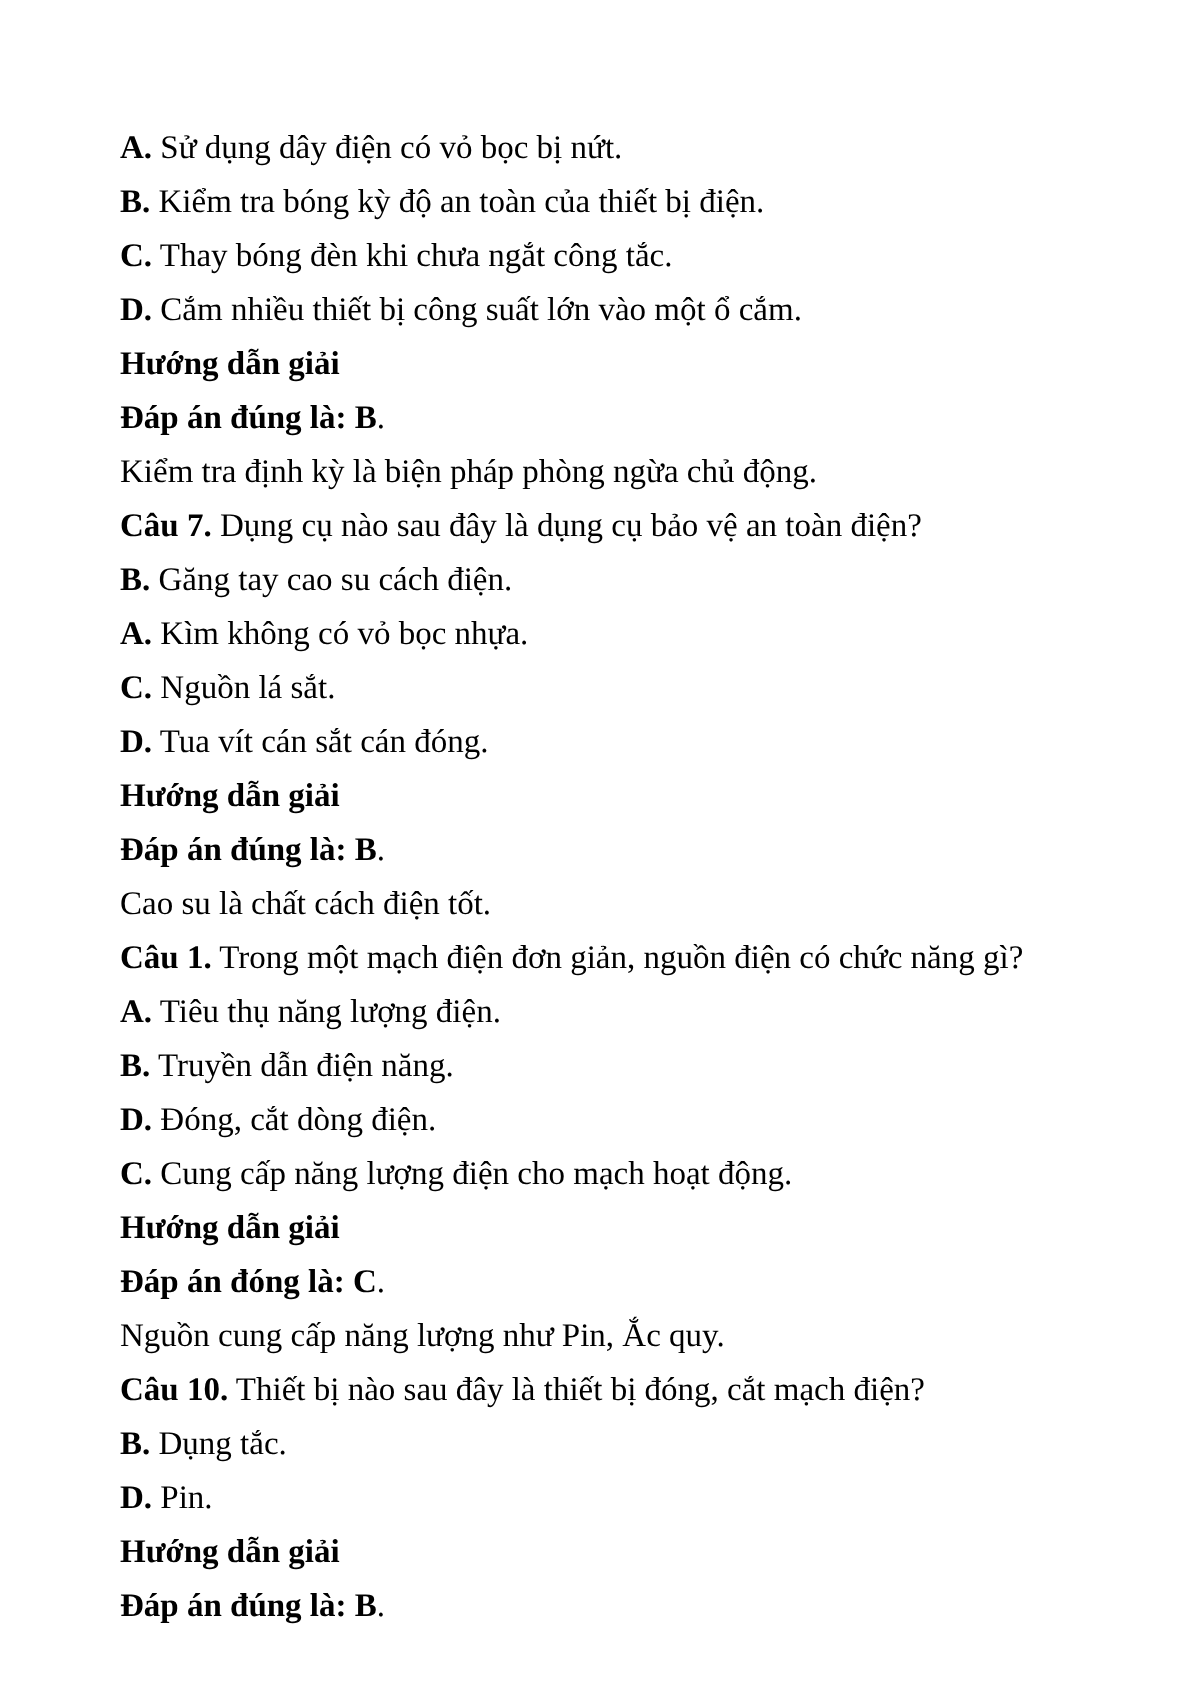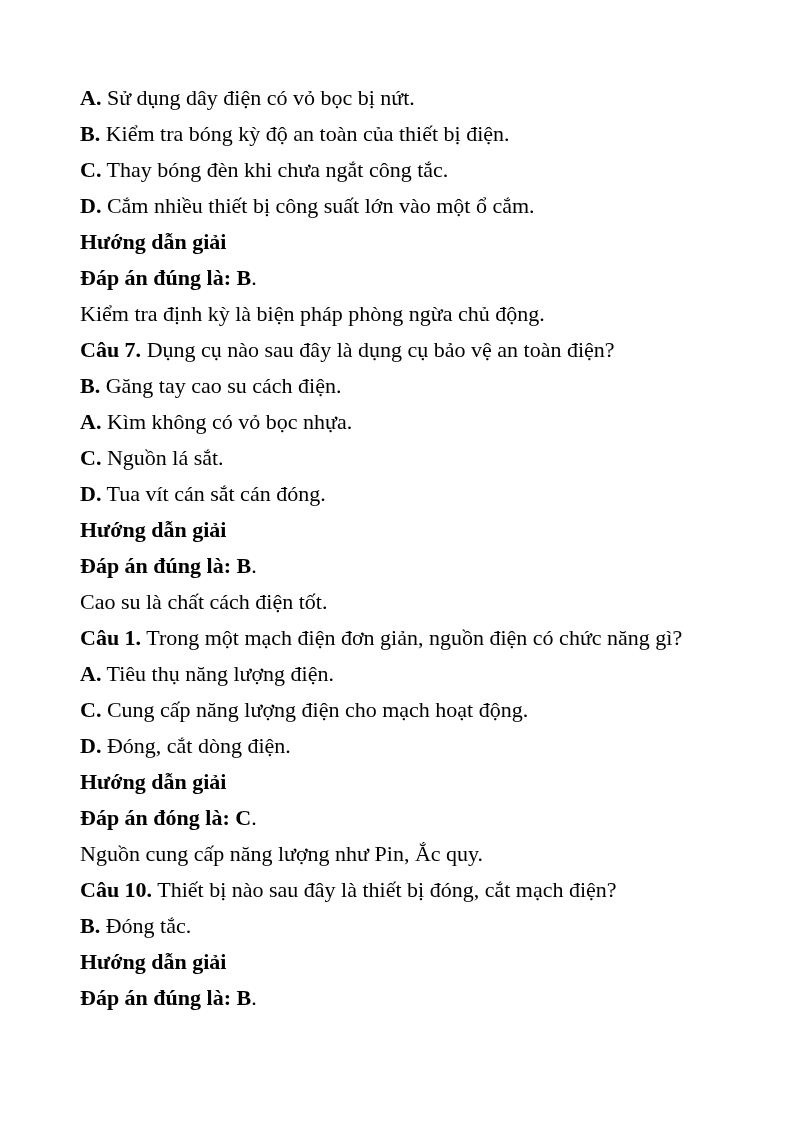--- a/index.html
+++ b/index.html
@@ -49,23 +49,25 @@
       <p class="line"><span class="b">Câu 7.</span><span class="r"> Dụng cụ nào sau đây là dụng cụ bảo vệ an toàn điện?</span></p>
       <p class="line"><span class="b">B.</span><span class="r"> Găng tay cao su cách điện.</span></p>
       <p class="line"><span class="b">A.</span><span class="r"> Kìm không có vỏ bọc nhựa.</span></p>
       <p class="line"><span class="b">C.</span><span class="r"> Nguồn lá sắt.</span></p>
       <p class="line"><span class="b">D.</span><span class="r"> Tua vít cán sắt cán đóng.</span></p>
       <p class="line"><span class="b">Hướng dẫn giải</span></p>
       <p class="line"><span class="b">Đáp án đúng là: B</span><span class="r">.</span></p>
       <p class="line"><span class="r">Cao su là chất cách điện tốt.</span></p>
       <p class="line"><span class="b">Câu 1.</span><span class="r"> Trong một mạch điện đơn giản, nguồn điện có chức năng gì?</span></p>
       <p class="line"><span class="b">A.</span><span class="r"> Tiêu thụ năng lượng điện.</span></p>
+      <p class="line"><span class="b">B.</span><span class="r"> Truyền dẫn điện năng.</span></p>
+      <p class="line"><span class="b">D.</span><span class="r"> Đóng, cắt dòng điện.</span></p>
       <p class="line"><span class="b">C.</span><span class="r"> Cung cấp năng lượng điện cho mạch hoạt động.</span></p>
-      <p class="line"><span class="b">D.</span><span class="r"> Đóng, cắt dòng điện.</span></p>
       <p class="line"><span class="b">Hướng dẫn giải</span></p>
       <p class="line"><span class="b">Đáp án đóng là: C</span><span class="r">.</span></p>
       <p class="line"><span class="r">Nguồn cung cấp năng lượng như Pin, Ắc quy.</span></p>
       <p class="line"><span class="b">Câu 10.</span><span class="r"> Thiết bị nào sau đây là thiết bị đóng, cắt mạch điện?</span></p>
-      <p class="line"><span class="b">B.</span><span class="r"> Đóng tắc.</span></p>
+      <p class="line"><span class="b">B.</span><span class="r"> Dụng tắc.</span></p>
+      <p class="line"><span class="b">D.</span><span class="r"> Pin.</span></p>
       <p class="line"><span class="b">Hướng dẫn giải</span></p>
       <p class="line"><span class="b">Đáp án đúng là: B</span><span class="r">.</span></p>
     </div>
 </div>
 
 </body></html>

